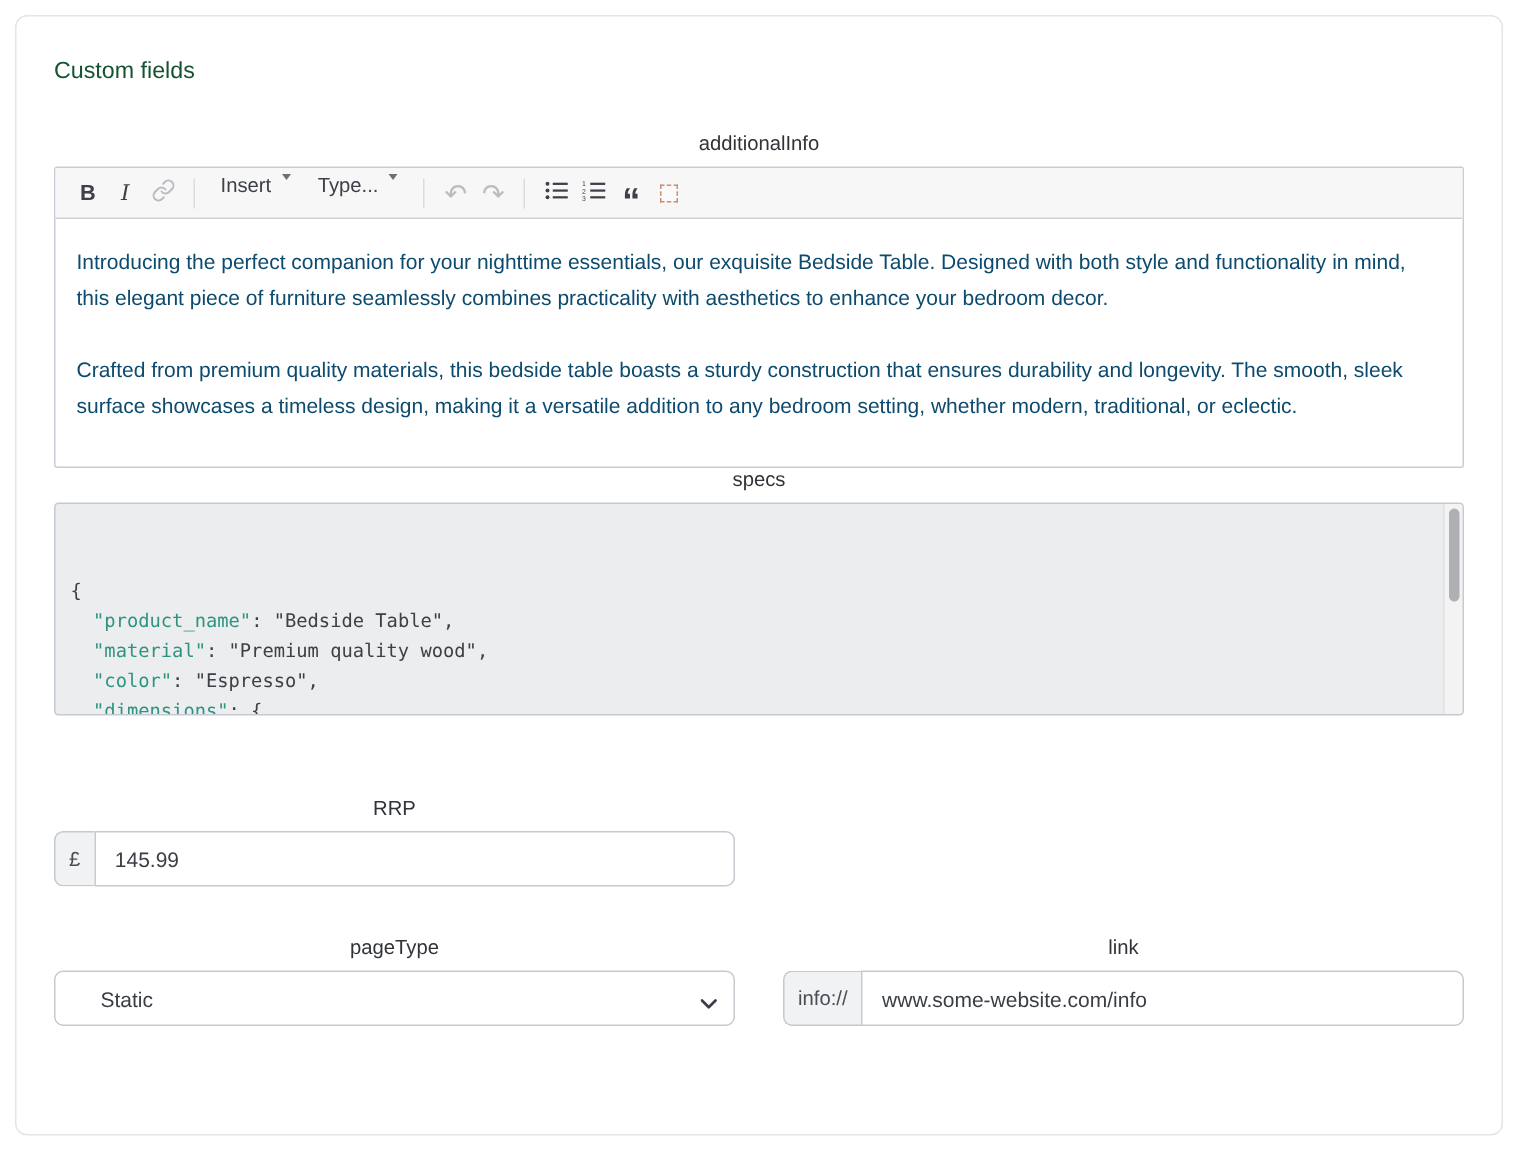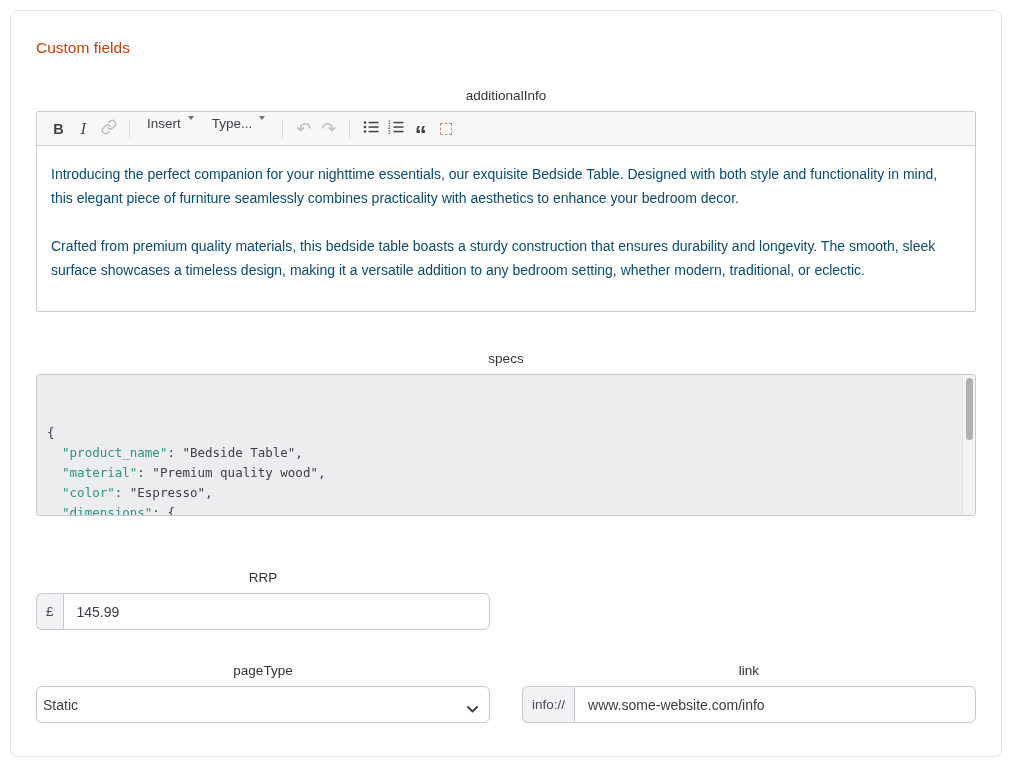--- a/index.html
+++ b/index.html
@@ -8,25 +8,25 @@
 
   .card {
     position: absolute; left: 10px; top: 10px;
     width: 992px; height: 747px;
     background: #ffffff;
     border: 1px solid #e3e5e9;
     border-radius: 8px;
     padding: 28px 25px 24px 25px;
   }
 
-  .panel-title { font-size: 15.5px; color: #c2410c; font-weight: 400; }
+  .panel-title { font-size: 15.5px; color: #14532d; font-weight: 400; }
 
   .field-label { font-size: 13.5px; color: #303338; margin-bottom: 8px; text-align: center; }
   .lbl-editor { margin-top: 31px; }
-  .lbl-specs  { margin-top: 39px; }
+  .lbl-specs  { }
 
   
   .editor {
     border: 1px solid #c9ccd4;
     border-radius: 2px;
     background: #ffffff;
   }
   .toolbar {
     display: flex; align-items: center;
     height: 34px;
@@ -114,21 +114,21 @@
     padding: 0 7px;
   }
   .addon-suffix { border-radius: 0 6px 6px 0; }
   .addon-prefix { border-radius: 6px 0 0 6px; border-right: 0; padding: 0 9px; }
 
   .select-wrap { position: relative; width: 100%; }
   .select-wrap select {
     width: 100%; height: 37px;
     border: 1px solid #c6c9cf; border-radius: 6px;
     background: #ffffff;
-    padding: 0 30px 0 6px;
+    padding: 0 30px 0 30px;
     font-size: 14px; color: #3a3e44;
     font-family: "Liberation Sans", sans-serif;
     appearance: none; -webkit-appearance: none; -moz-appearance: none;
     outline: none; cursor: pointer;
   }
   .select-chevron { position: absolute; right: 12px; top: 13px; pointer-events: none; }
 </style>
 </head>
 <body>
 

